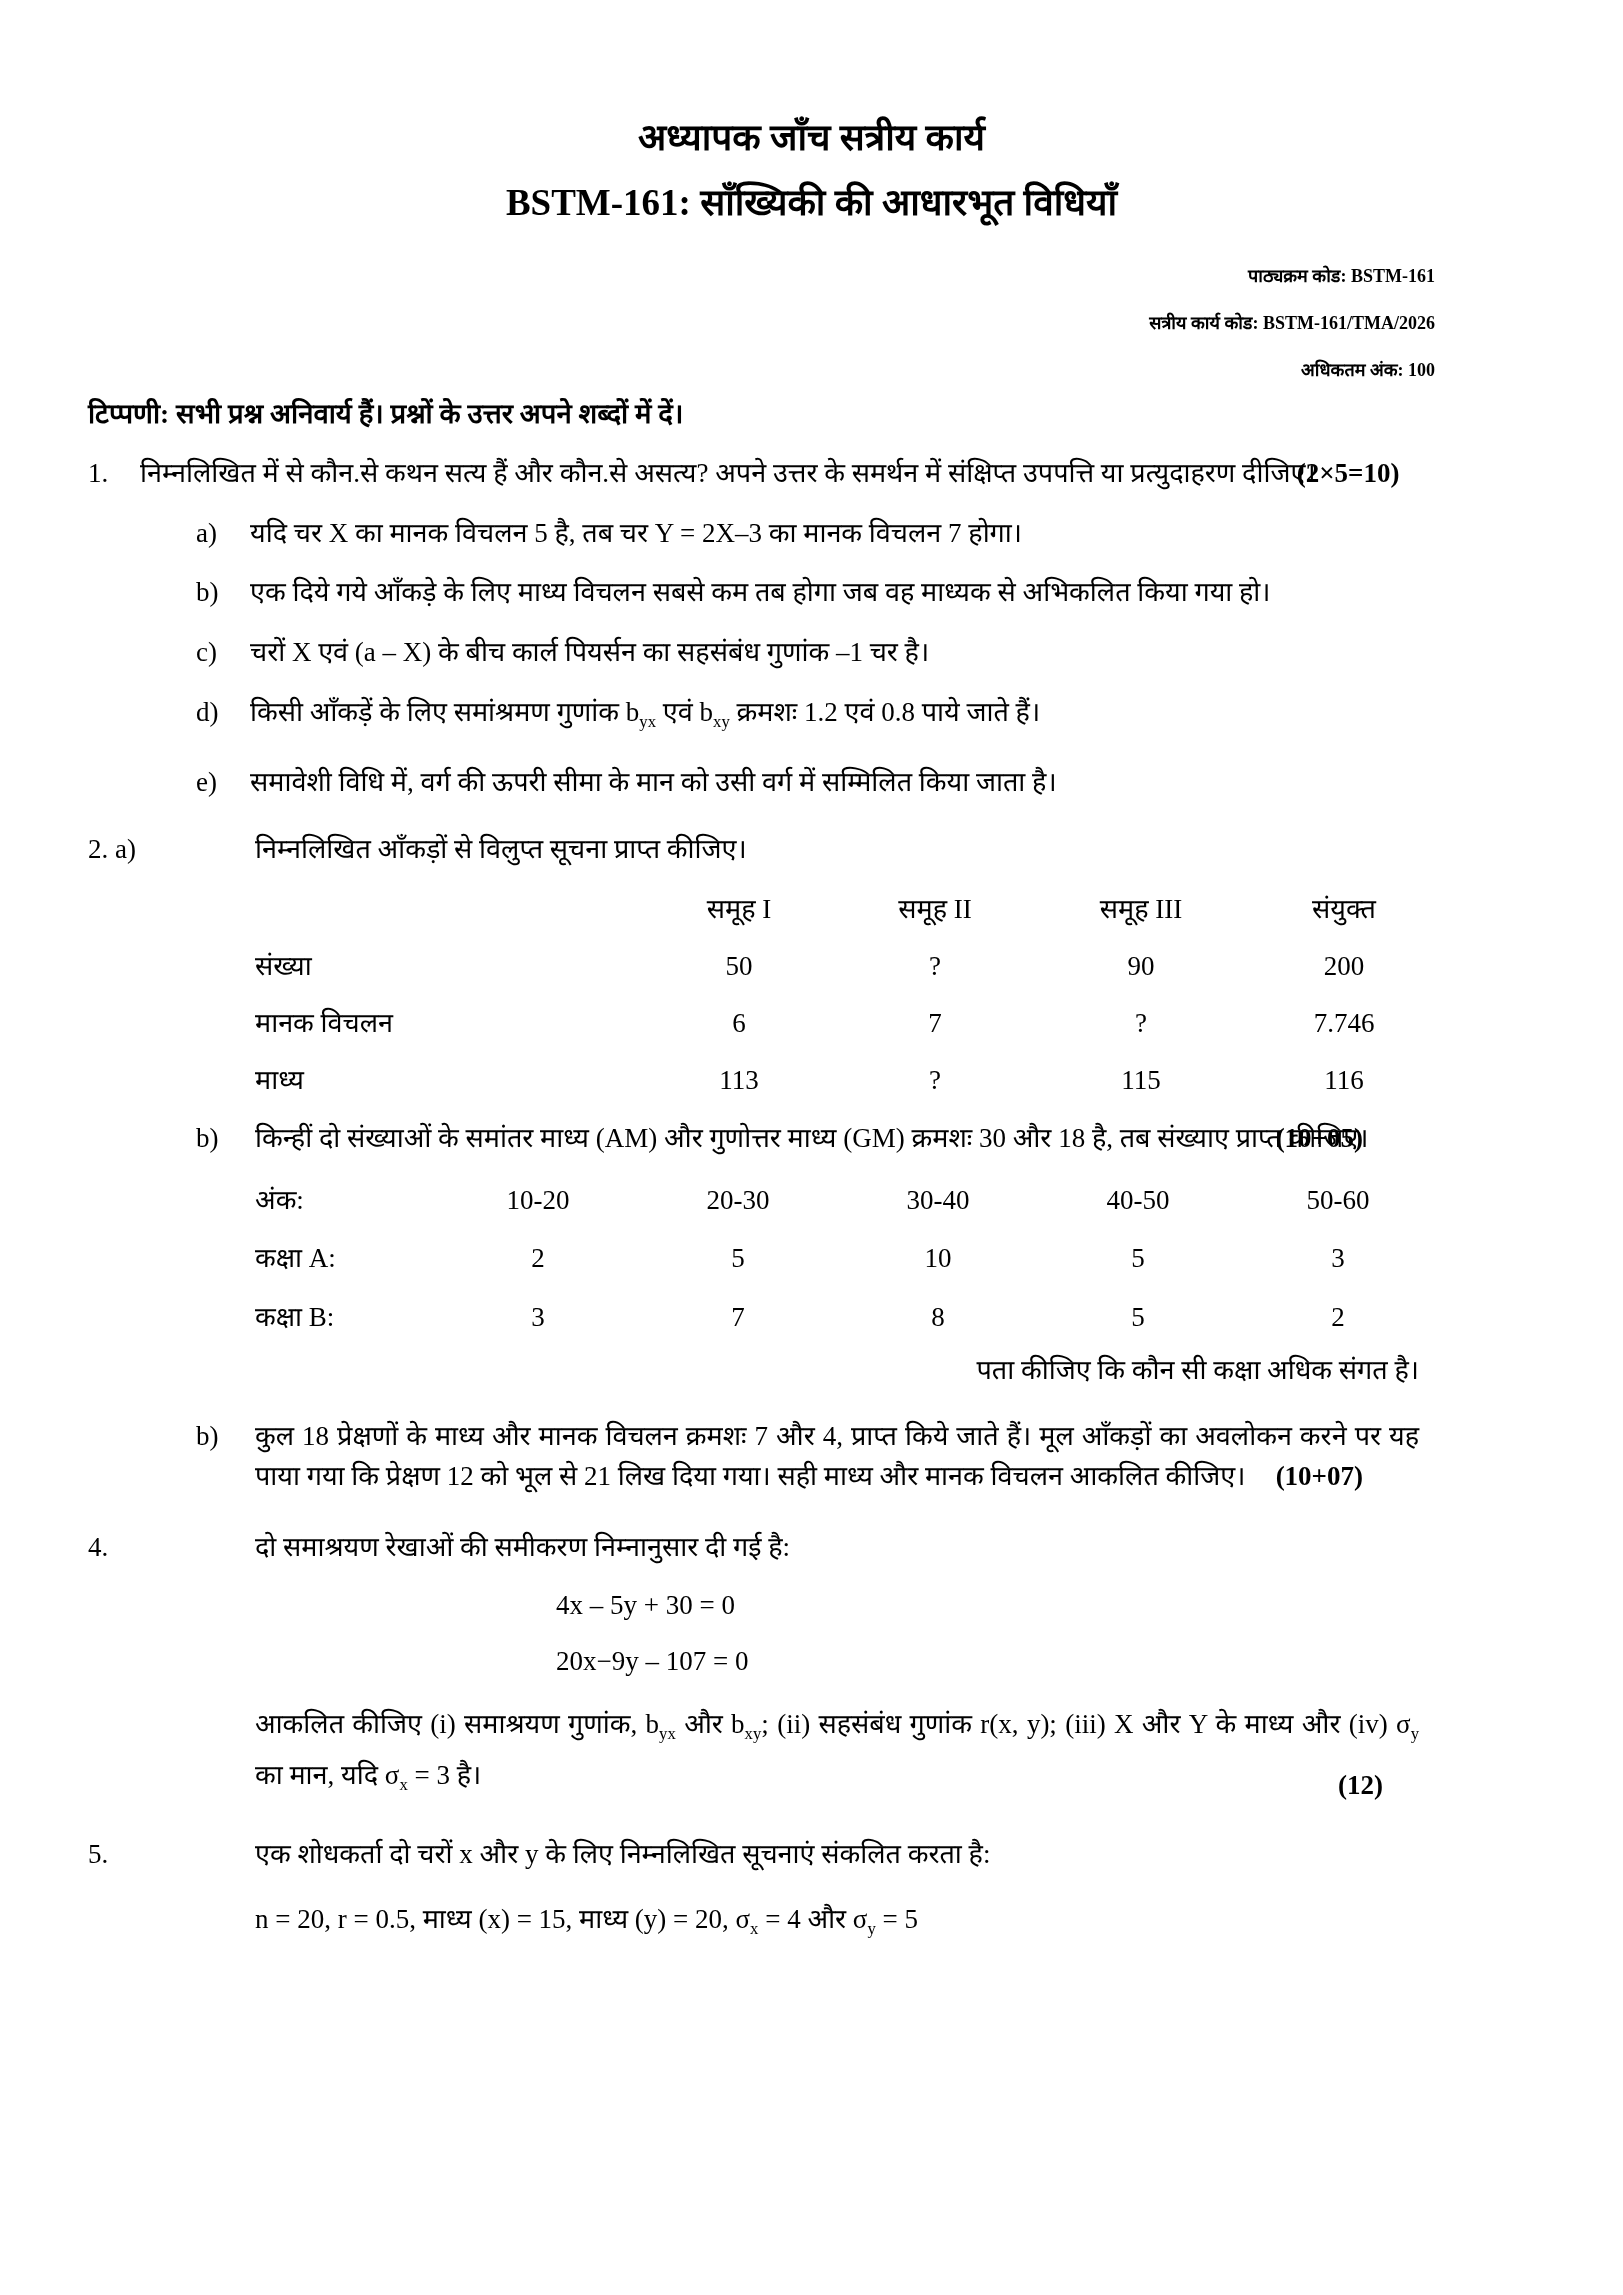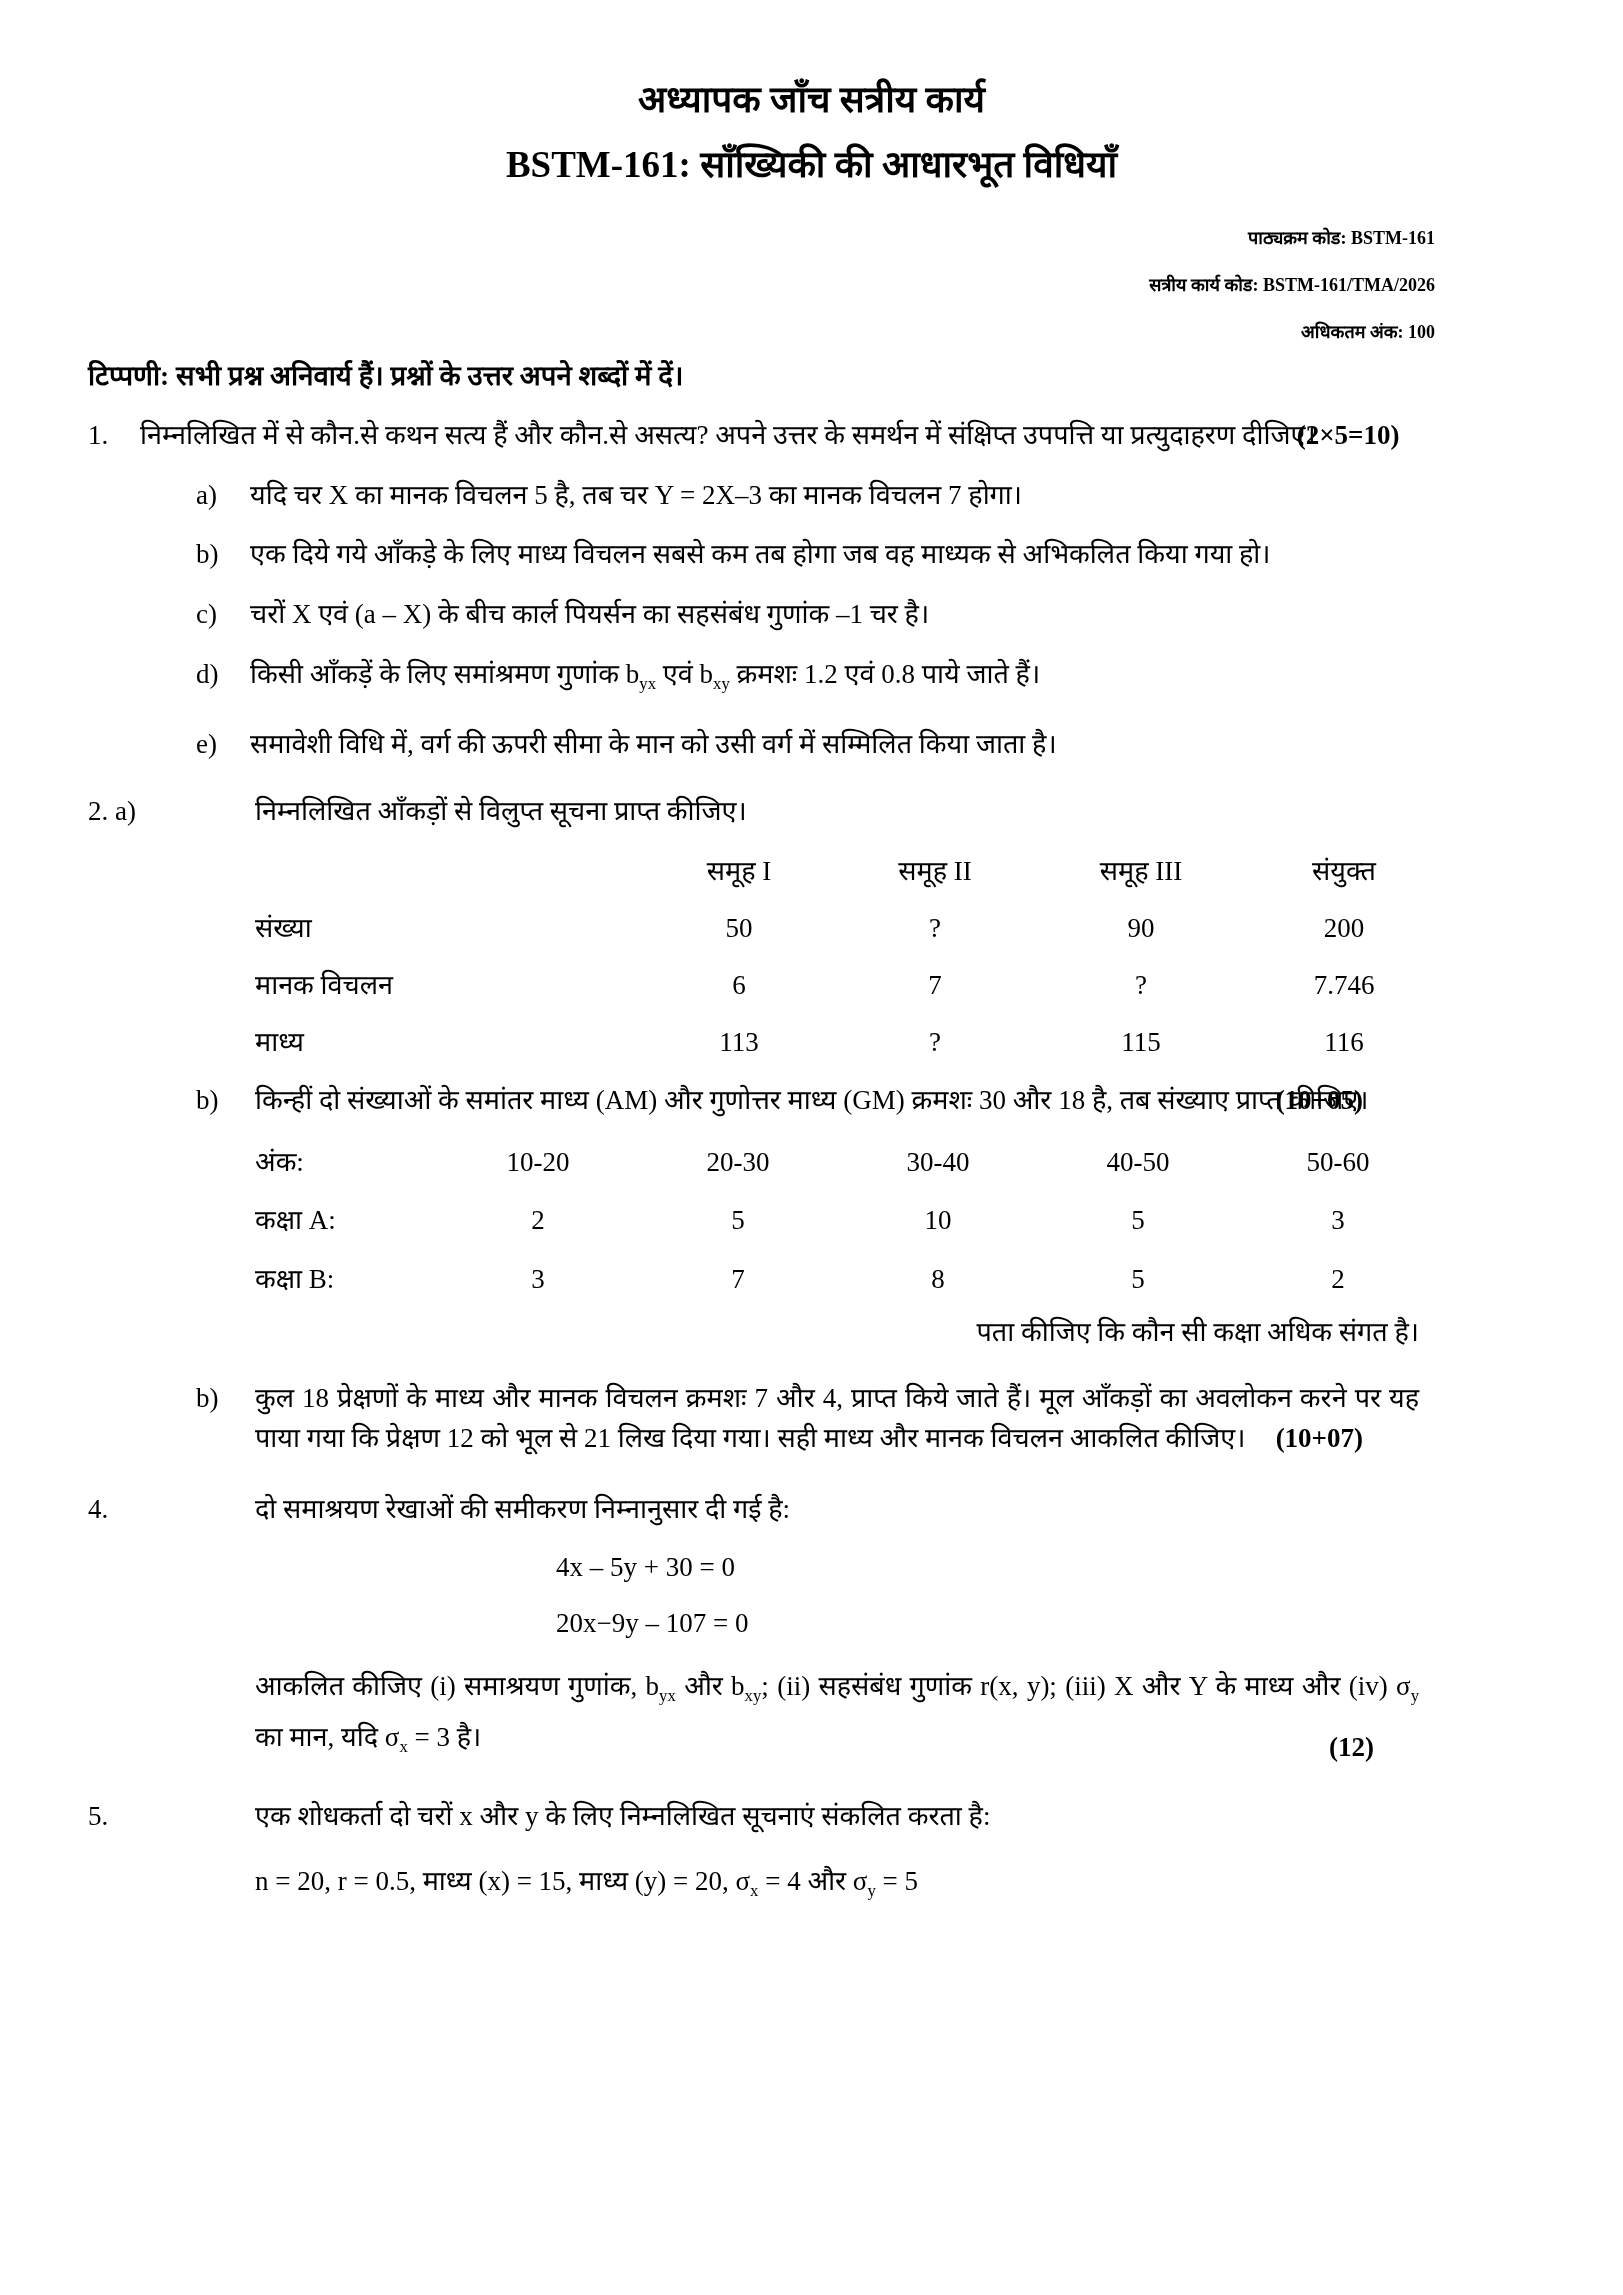--- a/index.html
+++ b/index.html
@@ -1,35 +1,35 @@
 <!DOCTYPE html>
 <html lang="hi" style="font-size:10.5px"><head>
 <meta charset="utf-8">
 <style>
   html,body{margin:0;padding:0;background:#e8e8e8;}
   .page{
     width:1623px;height:2295px;background:#ffffff;margin:0 auto;
     font-family:"Liberation Serif","DejaVu Serif",serif;color:#000;
-    box-sizing:border-box;padding-top:81px;overflow:hidden;position:relative;
+    box-sizing:border-box;padding-top:119px;overflow:hidden;position:relative;
   }
   .title{ text-align:center;font-weight:bold;font-size:37px;line-height:1.05;margin:0; }
   .title2{ margin-top:26px; }
   .hdr{ text-align:right;font-weight:bold;font-size:18px;line-height:47px;margin:30px 188px 0 0; }
   .body{ margin:0 204px 0 88px;font-size:27px;line-height:40px; }
   .note{ font-weight:bold;font-size:27.5px;margin-top:17px; }
   .qrow{ display:flex;align-items:flex-start; }
   .mtq{ margin-top:27.5px; }
   .mt1{ margin-top:19.6px; }
   .qnum{ flex:none;width:52px; }
   .qnumw{ flex:none;width:167px; }
   .qtext{ flex:1;position:relative;text-align:justify; }
   .item{ display:flex;margin-left:108px;margin-top:19.6px; }
   .ilbl{ flex:none;width:54px; }
   .ilblw{ flex:none;width:59px; }
-  .marks{ position:absolute;bottom:0;right:45px;font-weight:bold;white-space:nowrap; }
+  .marks{ position:absolute;bottom:0;right:36px;font-weight:bold;white-space:nowrap; }
   .marks.m1{ right:19.6px; }
   .marks.m2{ right:56px;font-family:Liberation Serif, serif; }
   .t1{ display:grid;grid-template-columns:386px 196px 196px 216px 190px;margin:19.6px 0 0 167px; }
   .t2{ display:grid;grid-template-columns:183px 200px 200px 200px 200px 200px;margin:22px 0 0 167px; }
   .tr{ display:contents; }
   .td{ text-align:center; }
   .td.lbl{ text-align:left; }
   .t1 .tr:not(:first-child) .td{ padding-top:17px; }
   .t2 .tr:not(:first-child) .td{ padding-top:18.3px; }
   .eq{ margin:18.3px 0 0 301px;text-align:left; }

